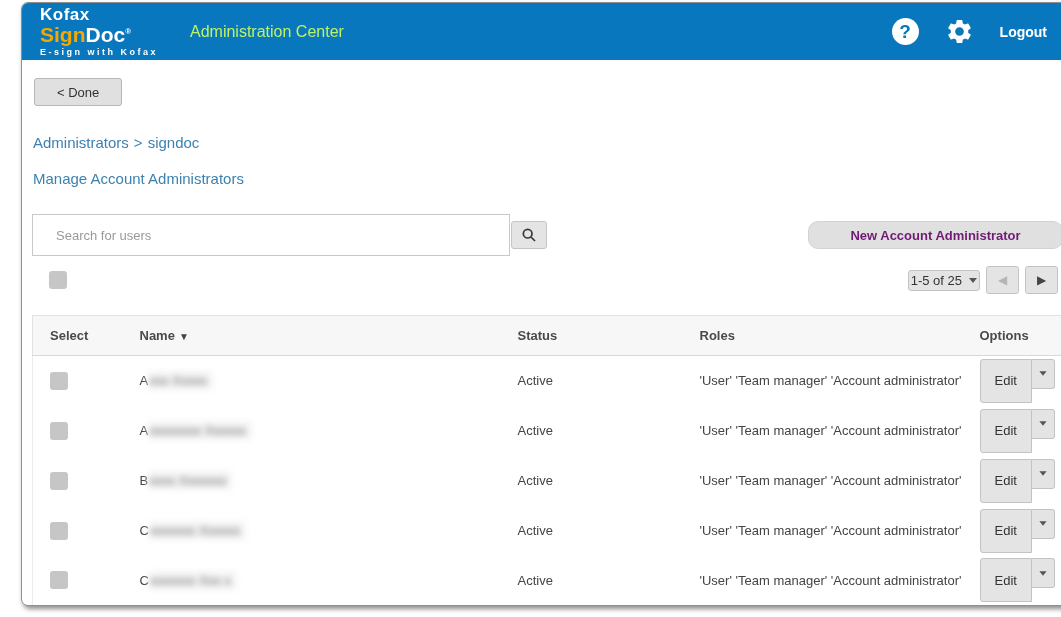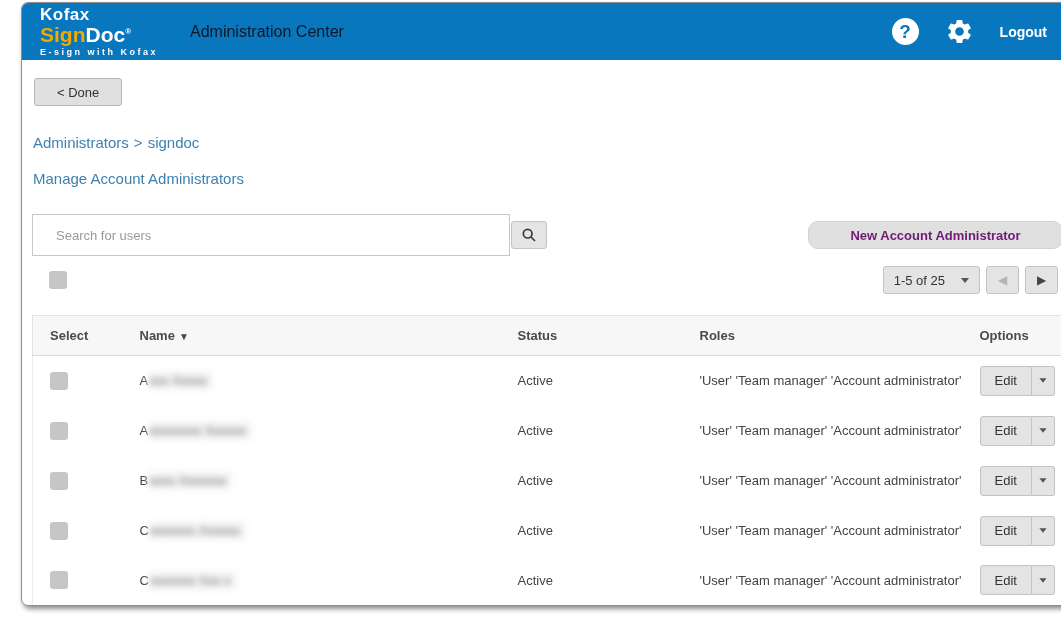--- a/index.html
+++ b/index.html
@@ -15,21 +15,21 @@
     height:57px; background:#0877bd; display:flex; align-items:center;
     padding:0 24px 0 18px; color:#fff;
   }
   .logo { line-height:1; margin-right:32px; }
   .logo-line1 { font-size:17px; font-weight:bold; color:#fff; letter-spacing:.5px; }
   .logo-line2 { font-size:21px; font-weight:bold; margin-top:1px; }
   .logo-sign { color:#f2a900; }
   .logo-doc { color:#fff; }
   .logo-reg { font-size:8px; vertical-align:super; color:#fff; }
   .logo-tagline { font-size:9px; letter-spacing:2.5px; color:#fff; margin-top:3px; font-weight:bold; }
-  .app-title { font-size:16px; color:#0f172a; flex:1; }
+  .app-title { font-size:16px; color:#bef264; flex:1; }
   .topbar-right { display:flex; align-items:center; gap:26px; }
   .help-icon {
     width:27px; height:27px; border-radius:50%; background:#fff; color:#0877bd;
     font-weight:bold; font-size:19px; display:flex; align-items:center; justify-content:center;
     cursor:pointer;
   }
   .gear-icon { width:29px; height:29px; cursor:pointer; display:block; }
   .logout { font-size:14px; font-weight:bold; color:#fff; cursor:pointer; }
 
   
@@ -57,21 +57,21 @@
   .search-btn svg { width:16px; height:16px; display:block; }
   .new-admin-btn { margin-left:auto; width:255px; height:28px; background:#e0e0e0; border-color:#d2d2d2; font-weight:bold; color:#701a75;border-radius:10px; }
 
   
   .subbar { margin:10px 13px 0 10px; display:flex; align-items:center; }
   .checkbox {
     width:18px; height:18px; border-radius:3px; background:#c6c6c6; cursor:pointer;
   }
   .select-all { margin-left:17px; }
   .pager { margin-left:auto; display:flex; align-items:center; gap:6px; }
-  .pagesize-btn { height:28px; padding:0 10px; gap:16px; }
+  .pagesize-btn { height:21px; padding:0 2px; gap:7px; }
   .caret-down {
     width:0; height:0; border-left:4px solid transparent; border-right:4px solid transparent;
     border-top:5px solid #555;
   }
   .arrow-btn { width:33px; height:28px; font-size:12px; }
   .arrow-prev { color:#b5b5b5; }
   .arrow-next { color:#444; }
 
   
   .admin-table { margin:21px 0 0 10px; width:1030px; border-collapse:collapse; table-layout:fixed; }
@@ -94,21 +94,21 @@
   }
   .admin-table tbody td:first-child { border-left:1px solid #ececec; }
   .admin-table tbody td:last-child { border-right:1px solid #ececec; }
   .admin-table tbody tr:last-child td { border-bottom:1px solid #d8d8d8; }
   .name-cell { white-space:nowrap; }
   .name-initial { color:#444; }
   .name-redacted {
     color:#6a6a6a; filter:blur(3px); background:#f5f5f5; padding:2px 6px 2px 1px;
   }
   .edit-group { display:inline-flex; }
-  .edit-btn { height:30px; padding:8px 14px; border-radius:3px 0 0 3px; }
+  .edit-btn { height:44px; padding:8px 14px; border-radius:3px 0 0 3px; }
   .edit-caret-btn { height:30px; width:23px; border-left:none; border-radius:0 3px 3px 0; }
   .edit-caret-btn .caret-down { border-top-color:#555; transform:scale(.9); }
 </style>
 </head>
 <body>
 
 <div class="window">
 
   <div class="topbar">
     <div class="logo">

